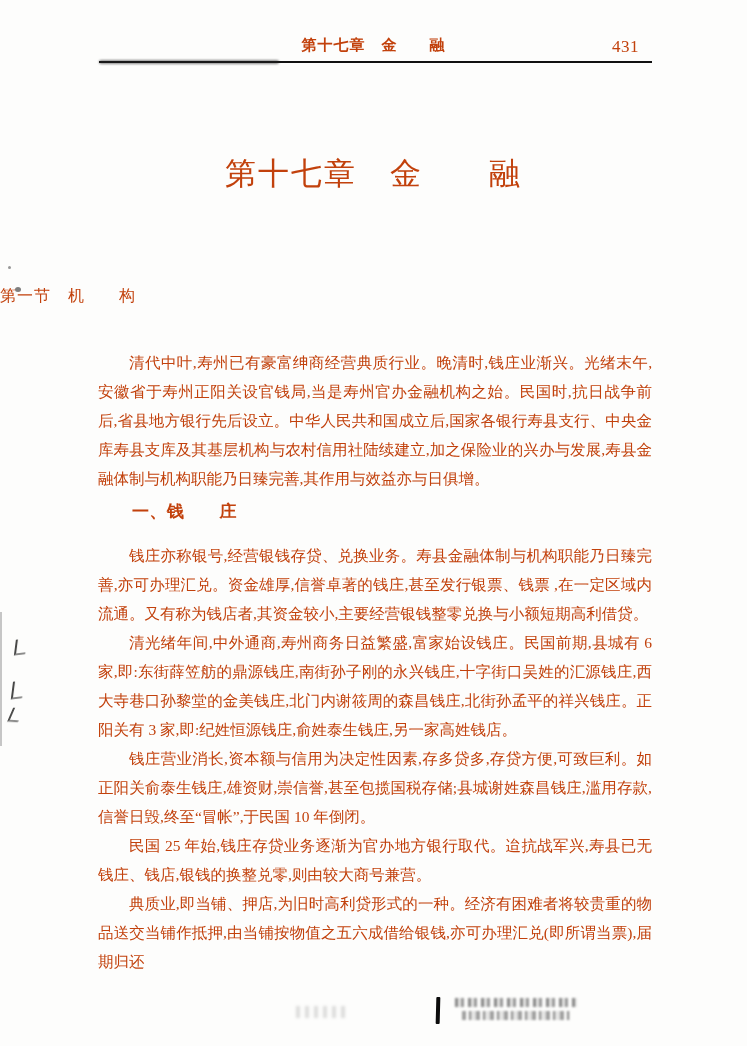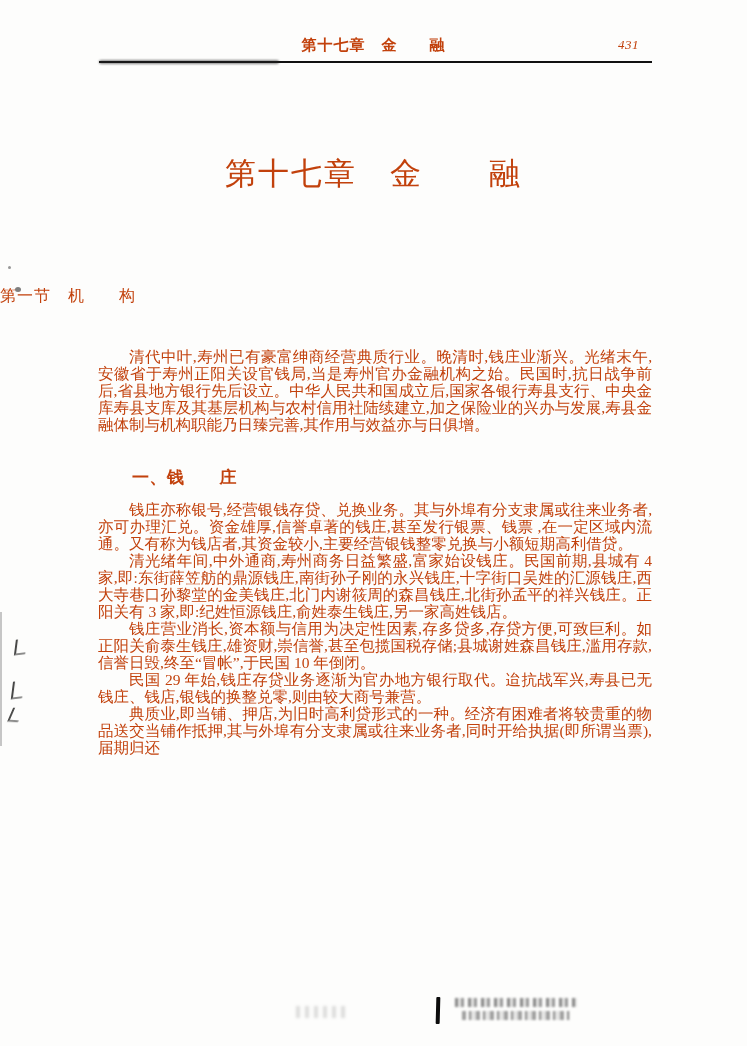--- a/index.html
+++ b/index.html
@@ -12,21 +12,21 @@
     color:#c2410c;
   }
   
   .running-header{position:absolute;top:36px;left:0;width:100%;height:20px;}
   .hdr-label{
     position:absolute;left:0;width:100%;text-align:center;
     font-size:15px;font-weight:bold;letter-spacing:1px;
   }
   .hdr-pagenum{
     position:absolute;right:108px;top:1px;
-    font-size:13px;letter-spacing:.5px;font-style:italic;
+    font-size:17px;letter-spacing:.5px;
   }
   .hdr-rule{
     position:absolute;top:61px;left:99px;width:553px;height:2px;
     background:#111;
   }
   .hdr-rule-blob{
     position:absolute;top:60px;left:99px;width:180px;height:4px;
     background:#222;opacity:.55;filter:blur(1.2px);border-radius:2px;
   }
   
@@ -34,27 +34,27 @@
     position:absolute;top:153px;left:0;width:100%;
     text-align:center;font-size:31px;font-weight:500;letter-spacing:2px;
   }
   .section-title{
     position:absolute;top:286px;left:0;width:100%;
     text-align:left;font-size:16px;font-weight:500;letter-spacing:1px;
   }
   
   .content{
     position:absolute;top:348px;left:98px;width:554px;
-    font-size:15.5px;line-height:17px;
+    font-size:15.5px;line-height:29px;
     text-align:justify;
   }
   .content p{margin:0;text-indent:2em;}
   .subhead{
     font-weight:bold;font-size:17px;
-    margin:36px 0 15px 0;text-indent:2em;
+    margin:4px 0 15px 0;text-indent:2em;
     letter-spacing:.5px;text-align:left;
   }
   .subhead.second{margin-top:15px;margin-bottom:14px;}
   
   .edge-line{position:absolute;left:0;top:612px;width:2px;height:134px;background:#999;opacity:.55;}
   .speck{position:absolute;background:#555;border-radius:50%;filter:blur(.6px);}
   .speck.s1{left:8px;top:266px;width:3px;height:3px;opacity:.6;}
   .speck.s2{left:15px;top:287px;width:6px;height:5px;opacity:.75;}
   .scribble{
     position:absolute;width:9px;
@@ -100,26 +100,26 @@
   <div class="hdr-rule"></div>
   <div class="hdr-rule-blob"></div>
 
   <div class="chapter-title">第十七章　金　　融</div>
   <div class="section-title">第一节　机　　构</div>
 
   <div class="content">
     <p>清代中叶,寿州已有豪富绅商经营典质行业。晚清时,钱庄业渐兴。光绪末午,安徽省于寿州正阳关设官钱局,当是寿州官办金融机构之始。民国时,抗日战争前后,省县地方银行先后设立。中华人民共和国成立后,国家各银行寿县支行、中央金库寿县支库及其基层机构与农村信用社陆续建立,加之保险业的兴办与发展,寿县金融体制与机构职能乃日臻完善,其作用与效益亦与日俱增。</p>
 
     <div class="subhead">一、钱　　庄</div>
-    <p>钱庄亦称银号,经营银钱存贷、兑换业务。其与外埠有分支隶属或往来业务者,亦可办理汇兑。资金雄厚,信誉卓著的钱庄,甚至发行银票、钱票 ,在一定区域内流通。又有称为钱店者,其资金较小,主要经营银钱整零兑换与小额短期高利借贷。</p>
-    <p>清光绪年间,中外通商,寿州商务日益繁盛,富家始设钱庄。民国前期,县城有 4 家,即:东街薛笠舫的鼎源钱庄,南街孙子刚的永兴钱庄,十字街口吴姓的汇源钱庄,西大寺巷口孙黎堂的金美钱庄,北门内谢筱周的森昌钱庄,北街孙孟平的祥兴钱庄。正阳关有 3 家,即:纪姓恒源钱庄,俞姓泰生钱庄,另一家高姓钱店。</p>
+    <p>钱庄亦称银号,经营银钱存贷、兑换业务。寿县金融体制与机构职能乃日臻完善,亦可办理汇兑。资金雄厚,信誉卓著的钱庄,甚至发行银票、钱票 ,在一定区域内流通。又有称为钱店者,其资金较小,主要经营银钱整零兑换与小额短期高利借贷。</p>
+    <p>清光绪年间,中外通商,寿州商务日益繁盛,富家始设钱庄。民国前期,县城有 6 家,即:东街薛笠舫的鼎源钱庄,南街孙子刚的永兴钱庄,十字街口吴姓的汇源钱庄,西大寺巷口孙黎堂的金美钱庄,北门内谢筱周的森昌钱庄,北街孙孟平的祥兴钱庄。正阳关有 3 家,即:纪姓恒源钱庄,俞姓泰生钱庄,另一家高姓钱店。</p>
     <p>钱庄营业消长,资本额与信用为决定性因素,存多贷多,存贷方便,可致巨利。如正阳关俞泰生钱庄,雄资财,崇信誉,甚至包揽国税存储;县城谢姓森昌钱庄,滥用存款,信誉日毁,终至“冒帐”,于民国 10 年倒闭。</p>
-    <p>民国 29 年始,钱庄存贷业务逐渐为官办地方银行取代。迨抗战军兴,寿县已无钱庄、钱店,银钱的换整兑零,则由较大商号兼营。</p>
+    <p>民国 25 年始,钱庄存贷业务逐渐为官办地方银行取代。迨抗战军兴,寿县已无钱庄、钱店,银钱的换整兑零,则由较大商号兼营。</p>
 
-    <p>典质业,即当铺、押店,为旧时高利贷形式的一种。经济有困难者将较贵重的物品送交当铺作抵押,其与外埠有分支隶属或往来业务者,同时开给执据(即所谓当票),届期归还</p>
+    <p>典质业,即当铺、押店,为旧时高利贷形式的一种。经济有困难者将较贵重的物品送交当铺作抵押,由当铺按物值之五六成借给银钱,亦可办理汇兑(即所谓当票),届期归还</p>
   </div>
 
   <div class="edge-line"></div>
   <div class="speck s1"></div>
   <div class="speck s2"></div>
   <div class="scribble m1"></div>
   <div class="scribble m2"></div>
   <div class="scribble m3"></div>
   <div class="ink-bar"></div>
   <div class="stamp-smudge">

